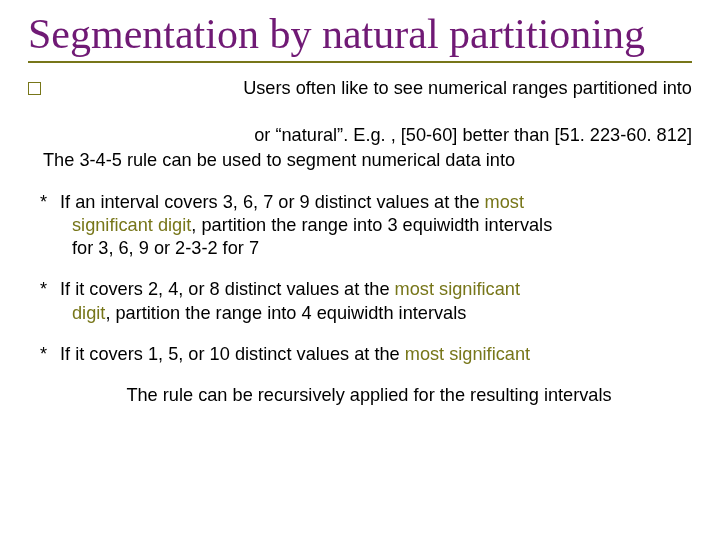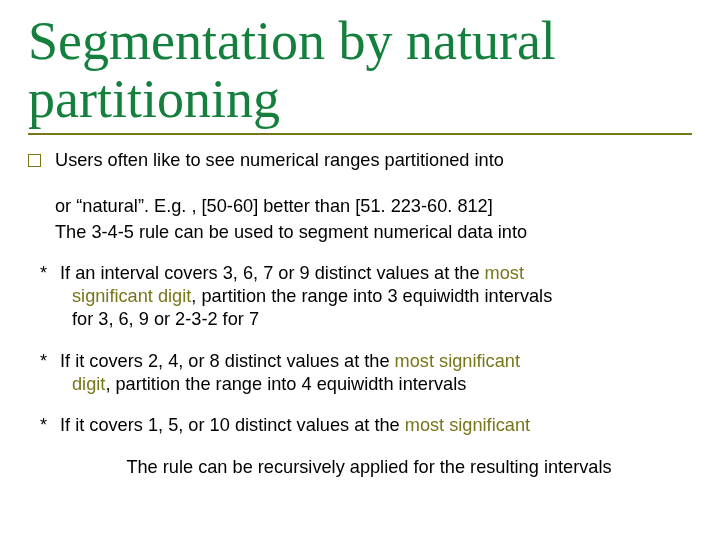--- a/index.html
+++ b/index.html
@@ -11,22 +11,22 @@
     font-family: Verdana, Geneva, sans-serif;
     color: #000000;
     overflow: hidden;
   }
   .slide {
     padding: 12px 28px 12px 28px;
     box-sizing: border-box;
   }
   .title {
     font-family: "Times New Roman", Times, serif;
-    font-size: 54px;
-    color: #15803d;
+    font-size: 42px;
+    color: #701a75;
     line-height: 1.08;
     margin: 0 0 4px 0;
     font-weight: 400;
   }
   .underline {
     border-top: 2px solid #777619;
     margin: 2px 0 14px 0;
     width: 100%;
   }
   .body {
@@ -40,20 +40,21 @@
   .bullet-box {
     width: 11px;
     height: 11px;
     border: 1.5px solid #777619;
     margin-top: 5px;
     margin-right: 14px;
     flex: 0 0 auto;
   }
   .para {
     flex: 1 1 auto;
+    text-align: right;
   }
   .sub {
     margin-left: 22px;
     margin-top: 16px;
   }
   .sub2 {
     margin-left: 10px;
     margin-top: 16px;
   }
   .rule-item {
@@ -94,21 +95,21 @@
 
     <div class="row">
       <div class="bullet-box"></div>
       <div class="para">
         <span>Users often like to see numerical ranges partitioned into</span><br>
         <br>
         <span>or “natural”. E.g. , [50-60] better than [51. 223-60. 812]</span>
       </div>
     </div>
 
-    <div class="sub2" style="margin-left:27px; margin-top:2px;">The 3-4-5 rule can be used to segment numerical data into</div>
+    <div class="sub2" style="margin-left:15px; margin-top:2px;">The 3-4-5 rule can be used to segment numerical data into</div>
 
 
     <div class="rule-item">
       <div class="rule-star">*</div>
       <div class="rule-text">
         <span>If an interval covers 3, 6, 7 or 9 distinct values at the </span><span class="accent">most</span><br>
         <span class="indent-line">
           <span class="accent">significant digit</span><span>, partition the range into 3 equiwidth intervals</span>
         </span><br>
         <span class="indent-line">for 3, 6, 9 or 2-3-2 for 7</span>

